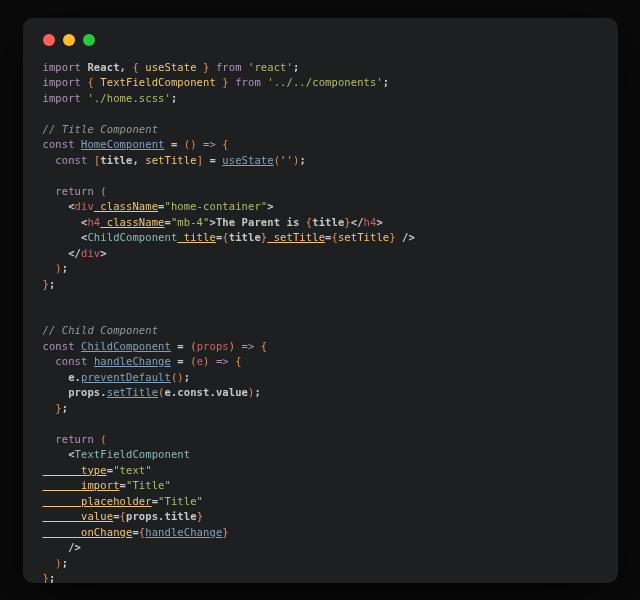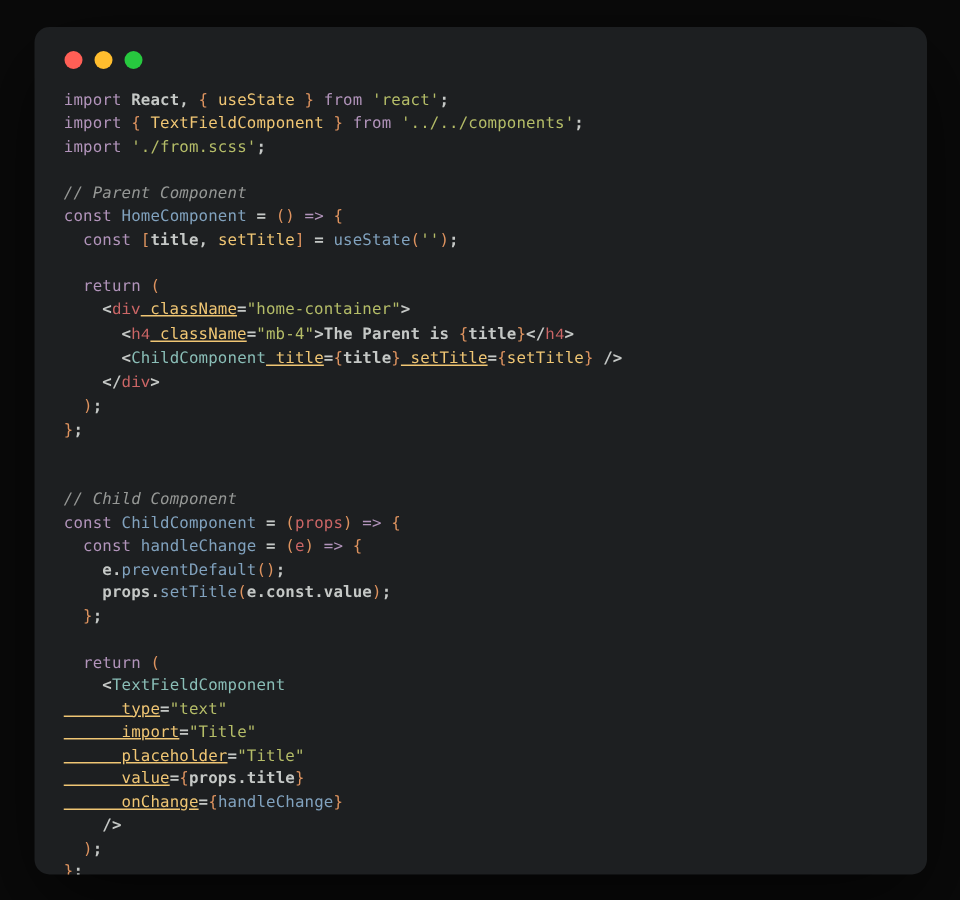--- a/index.html
+++ b/index.html
@@ -37,46 +37,46 @@
     .tl.green { background: #27c93f; }
     .code {
       font-size: 10.5px;
       line-height: 15.5px;
       color: #c5c8c6;
       white-space: pre;
       font-family: ui-monospace, SFMono-Regular, Menlo, Monaco, Consolas, monospace;
       letter-spacing: 0.1px;
     }
     .kw { color: #b294bb; }        
-    .fn { color: #81a2be; }        
+    .fn { color: #81a2be; text-decoration: underline; }        
     .pn { color: #c5c8c6; font-weight: bold; }        
     .str { color: #b5bd68; }       
     .cm { color: #969896; font-style: italic; } 
-    .tag { color: #cc6666; font-family: Liberation Mono, monospace; }
+    .tag { color: #cc6666; }
     .comp { color: #8abeb7; }      
     .attr2 { color: #f0c674; text-decoration: underline; }     
     .br { color: #de935f; }        
     .prop { color: #cc6666; }      
     .id { color: #f0c674; }        
     .par { color: #de935f; }
   </style>
 </head>
 <body>
 
 <div class="window">
   <div class="traffic-lights">
     <div class="tl red"></div>
     <div class="tl yellow"></div>
     <div class="tl green"></div>
   </div>
   <div class="code"><span class="kw">import</span><span class="pn"> React</span><span class="pn">, </span><span class="br">{ </span><span class="id">useState</span><span class="br"> } </span><span class="kw">from </span><span class="str">'react'</span><span class="pn">;</span>
 <span class="kw">import </span><span class="br">{ </span><span class="id">TextFieldComponent</span><span class="br"> } </span><span class="kw">from </span><span class="str">'../../components'</span><span class="pn">;</span>
-<span class="kw">import </span><span class="str">'./from.scss'</span><span class="pn">;</span>
+<span class="kw">import </span><span class="str">'./home.scss'</span><span class="pn">;</span>
 <span></span>
-<span class="cm">// Parent Component</span>
+<span class="cm">// Title Component</span>
 <span class="kw">const </span><span class="fn">HomeComponent</span><span class="pn"> = </span><span class="par">()</span><span class="kw"> =&gt; </span><span class="br">{</span>
 <span class="kw">  const </span><span class="par">[</span><span class="pn">title</span><span class="pn">, </span><span class="id">setTitle</span><span class="par">]</span><span class="pn"> = </span><span class="fn">useState</span><span class="par">(</span><span class="str">''</span><span class="par">)</span><span class="pn">;</span>
 <span></span>
 <span class="kw">  return </span><span class="par">(</span>
 <span class="pn">    &lt;</span><span class="tag">div</span><span class="attr2"> className</span><span class="pn">=</span><span class="str">"home-container"</span><span class="pn">&gt;</span>
 <span class="pn">      &lt;</span><span class="tag">h4</span><span class="attr2"> className</span><span class="pn">=</span><span class="str">"mb-4"</span><span class="pn">&gt;</span><span class="pn">The Parent is </span><span class="br">{</span><span class="pn">title</span><span class="br">}</span><span class="pn">&lt;/</span><span class="tag">h4</span><span class="pn">&gt;</span>
 <span class="pn">      &lt;</span><span class="comp">ChildComponent</span><span class="attr2"> title</span><span class="pn">=</span><span class="br">{</span><span class="pn">title</span><span class="br">}</span><span class="attr2"> setTitle</span><span class="pn">=</span><span class="br">{</span><span class="id">setTitle</span><span class="br">}</span><span class="pn"> /&gt;</span>
 <span class="pn">    &lt;/</span><span class="tag">div</span><span class="pn">&gt;</span>
 <span class="par">  )</span><span class="pn">;</span>
 <span class="br">}</span><span class="pn">;</span>

